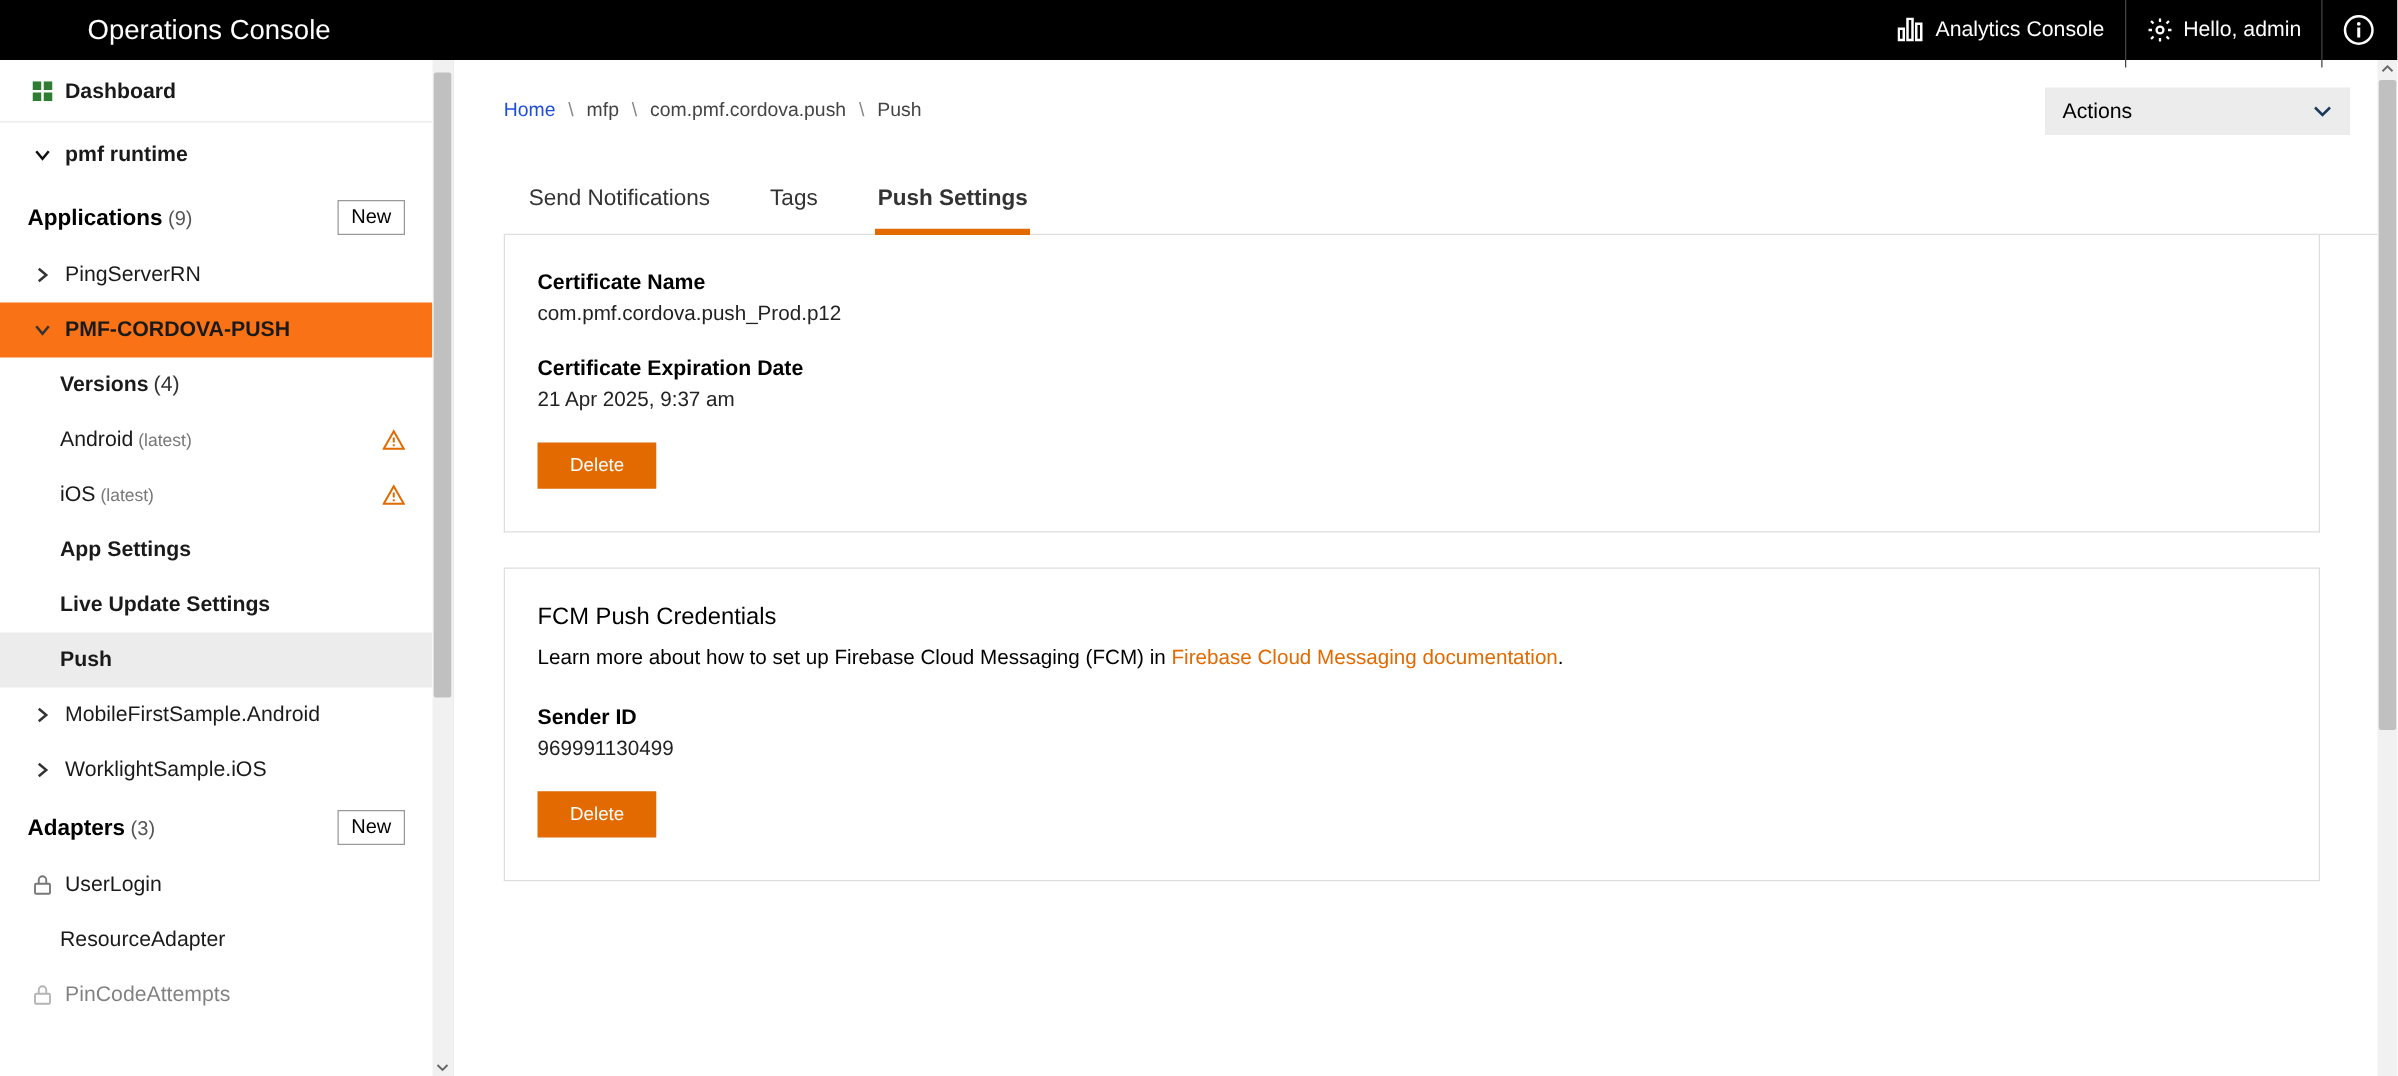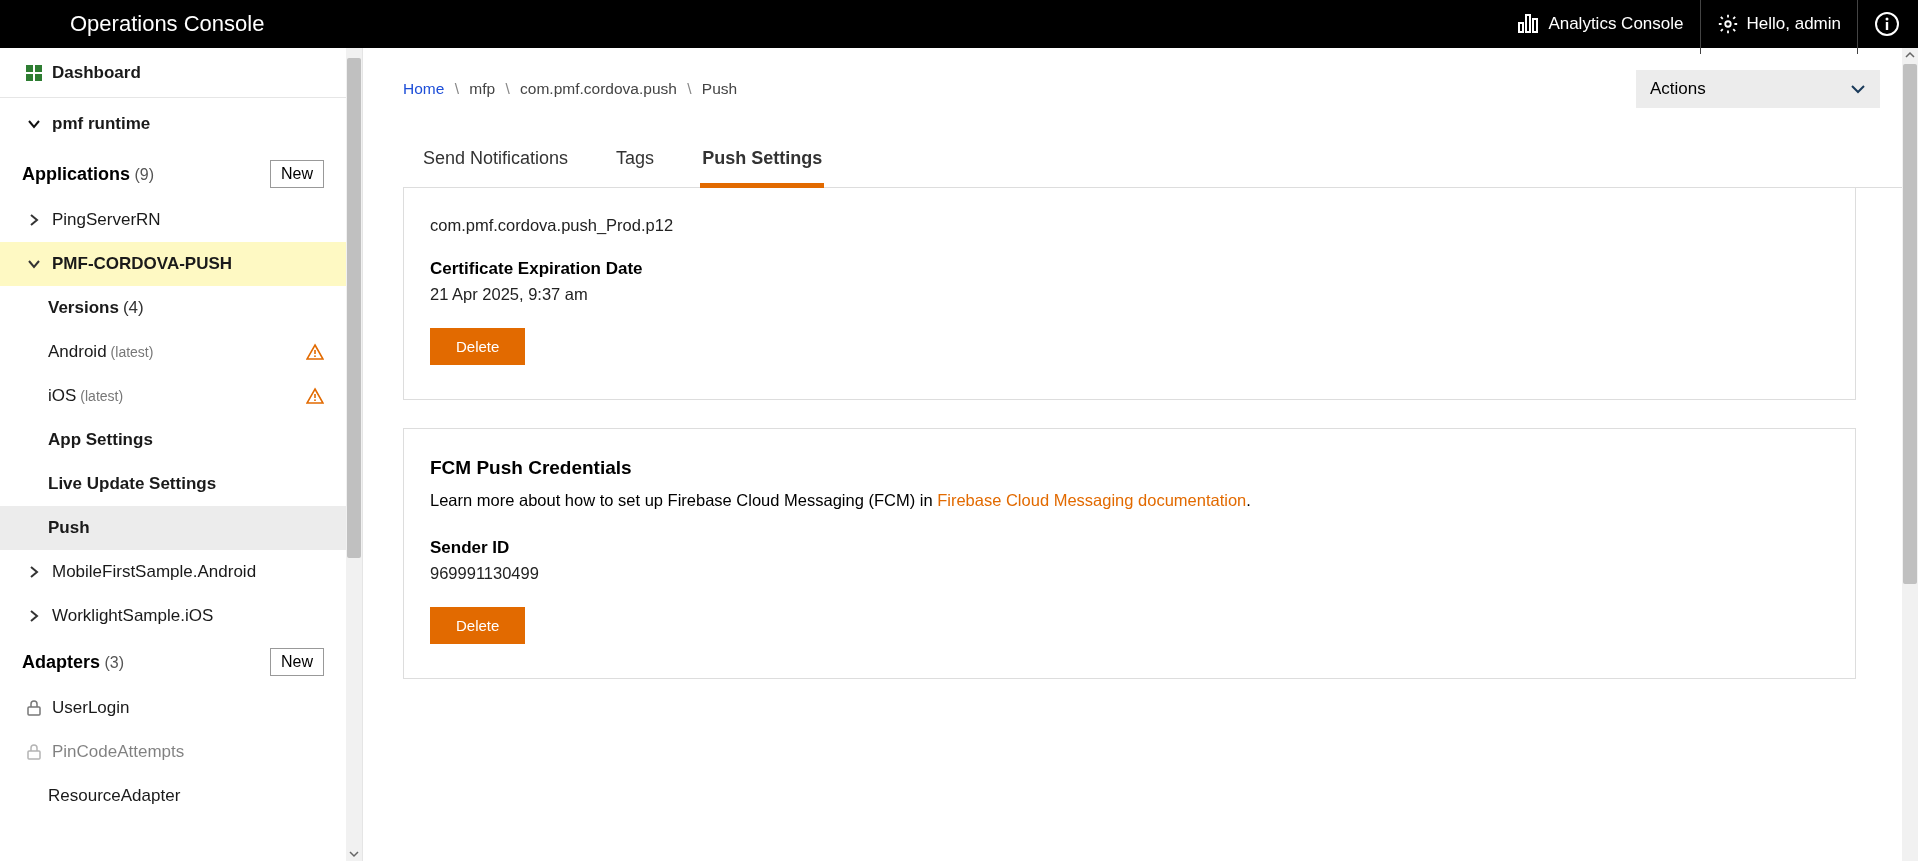--- a/index.html
+++ b/index.html
@@ -24,21 +24,21 @@
   .sb-row .lead { width: 24px; display: inline-flex; justify-content: center; }
   .sb-row.bold { font-weight: 700; }
   .sb-row.dash { border-bottom: 1px solid #e6e6e6; height: 50px; }
   .sb-section { display:flex; align-items:center; justify-content:space-between; padding:0 22px; height:48px; }
   .sb-section .ttl { font-weight:700; font-size:18px; }
   .sb-section .cnt { color:#555; font-weight:400; }
   .new-btn { border:1px solid #999; background:#fff; font-size:16px; padding:4px 10px; cursor:pointer; }
   .sb-l1 { padding-left: 22px; }
   .sb-l2 { padding-left: 48px; }
   .sb-row.selected { background:#ececec; font-weight:700; }
-  .sb-row.expanded { background:#fef9c3; font-weight:700; }
+  .sb-row.expanded { background:#f97316; font-weight:700; }
   .sb-row .latest { color:#777; font-weight:400; font-size:14px; margin-left:4px; }
   .sb-row .warn { margin-left:auto; color:#e26a00; }
 
   
   .main-wrap { flex: 1; display: flex; }
   .main { flex: 1; padding: 22px 0 0 40px; position: relative; }
   .mscroll { width: 16px; background: #f1f1f1; position: relative; }
 
   .top-row { display:flex; align-items:center; justify-content:space-between; padding-right: 22px; }
   .crumbs { font-size:15.5px; color:#444; }
@@ -48,21 +48,21 @@
 
   .tabs { display:flex; gap:44px; margin-top:40px; border-bottom:1px solid #ddd; padding:0 18px; }
   .tab { font-size:18px; padding:0 2px 14px 2px; cursor:pointer; color:#333; }
   .tab.active { font-weight:700; border-bottom:5px solid #e26a00; margin-bottom:-1px; }
 
   .panel { border:1px solid #ddd; border-top:none; margin-right:46px; padding:28px 26px 34px 26px; }
   .panel2 { border:1px solid #ddd; margin-right:46px; margin-top:28px; padding:28px 26px 34px 26px; }
   .field-label { font-weight:700; font-size:17px; margin-bottom:6px; }
   .field-value { font-size:16.5px; margin-bottom:24px; color:#222; }
   .btn-delete { background:#e26a00; color:#fff; border:none; font-size:15px; padding:10px 26px; cursor:pointer; }
-  .section-title { font-weight:700; font-size:19px; margin-bottom:12px; }
+  .section-title { font-weight:400; font-size:19px; margin-bottom:12px; }
   .desc { font-size:16.5px; margin-bottom:28px; }
   .desc a { color:#e26a00; text-decoration:none; }
 
   svg { display:block; }
 </style>
 </head>
 <body>
 
 <div class="topbar">
   <div class="title">Operations Console</div>
@@ -219,31 +219,31 @@
 
       <div class="sb-row sb-l1">
         <span class="lead">
           <svg width="14" height="16" viewBox="0 0 14 16">
               <rect x="1" y="7" width="12" height="8" rx="1" stroke="#777" stroke-width="1.5" fill="none"></rect>
               <path d="M4 7V4a3 3 0 016 0v3" stroke="#777" stroke-width="1.5" fill="none"></path>
             </svg>
         </span>
         <span style="margin-left:6px;">UserLogin</span>
       </div>
+      <div class="sb-row sb-l2">
+        <span>ResourceAdapter</span>
+      </div>
       <div class="sb-row sb-l1" style="opacity:.55">
         <span class="lead">
           <svg width="14" height="16" viewBox="0 0 14 16">
               <rect x="1" y="7" width="12" height="8" rx="1" stroke="#777" stroke-width="1.5" fill="none"></rect>
               <path d="M4 7V4a3 3 0 016 0v3" stroke="#777" stroke-width="1.5" fill="none"></path>
             </svg>
         </span>
         <span style="margin-left:6px;">PinCodeAttempts</span>
-      </div>
-      <div class="sb-row sb-l2">
-        <span>ResourceAdapter</span>
       </div>
     </div>
     <div class="vscroll">
       <div class="vthumb" style="top:10px;height:500px;"></div>
       <div style="position:absolute;bottom:2px;left:3px">
         <svg width="10" height="10" viewBox="0 0 10 10">
             <path d="M1 3l4 4 4-4" stroke="#666" stroke-width="1.5" fill="none"></path>
           </svg>
       </div>
     </div>
@@ -271,20 +271,21 @@
         </div>
       </div>
 
       <div class="tabs">
         <div class="tab">Send Notifications</div>
         <div class="tab">Tags</div>
         <div class="tab active">Push Settings</div>
       </div>
 
       <div class="panel">
+        <div class="field-label">Certificate Name</div>
         <div class="field-value">com.pmf.cordova.push_Prod.p12</div>
         <div class="field-label">Certificate Expiration Date</div>
         <div class="field-value">21 Apr 2025, 9:37 am</div>
         <button class="btn-delete">Delete</button>
       </div>
 
       <div class="panel2">
         <div class="section-title">FCM Push Credentials</div>
         <div class="desc">
           <span>Learn more about how to set up Firebase Cloud Messaging (FCM) in </span><a href="#">Firebase Cloud Messaging documentation</a><span>.</span>

